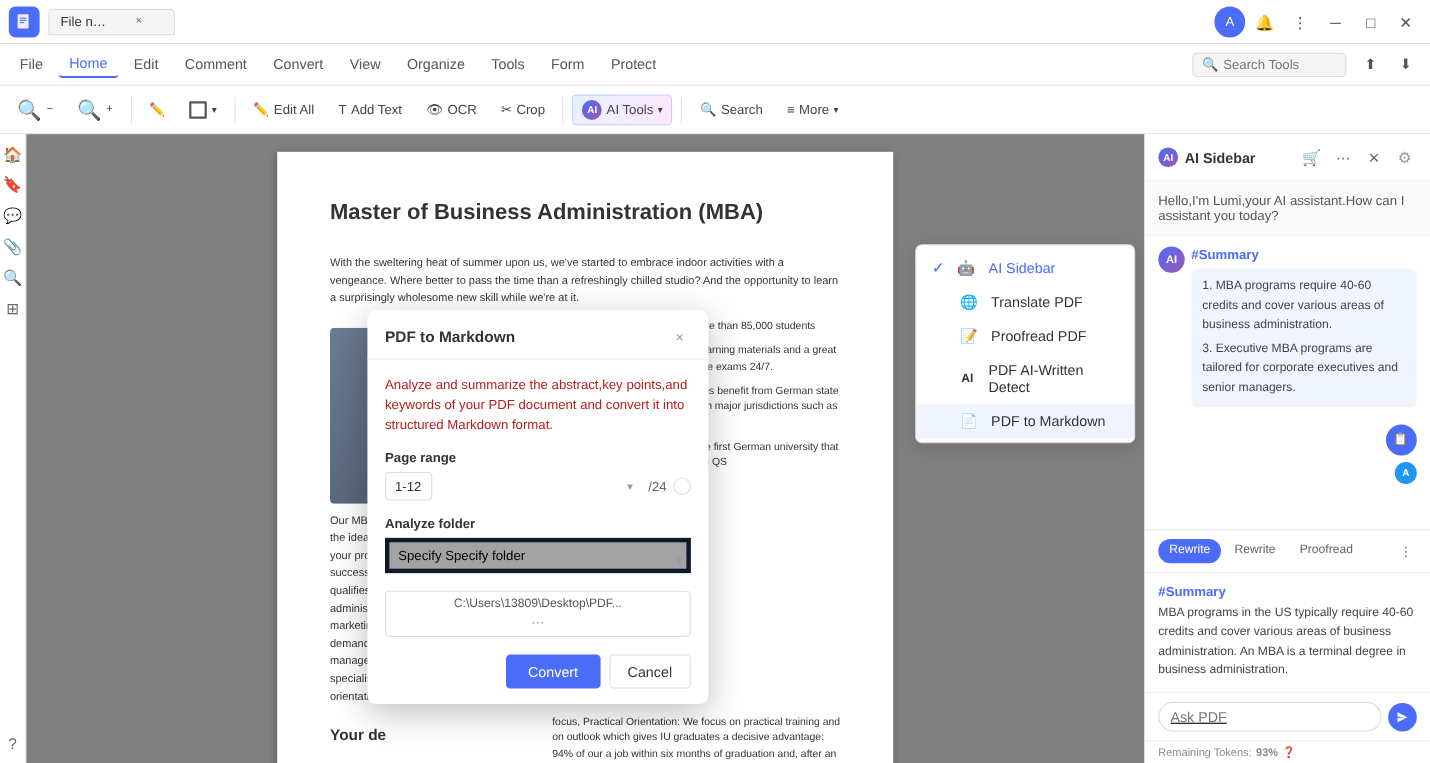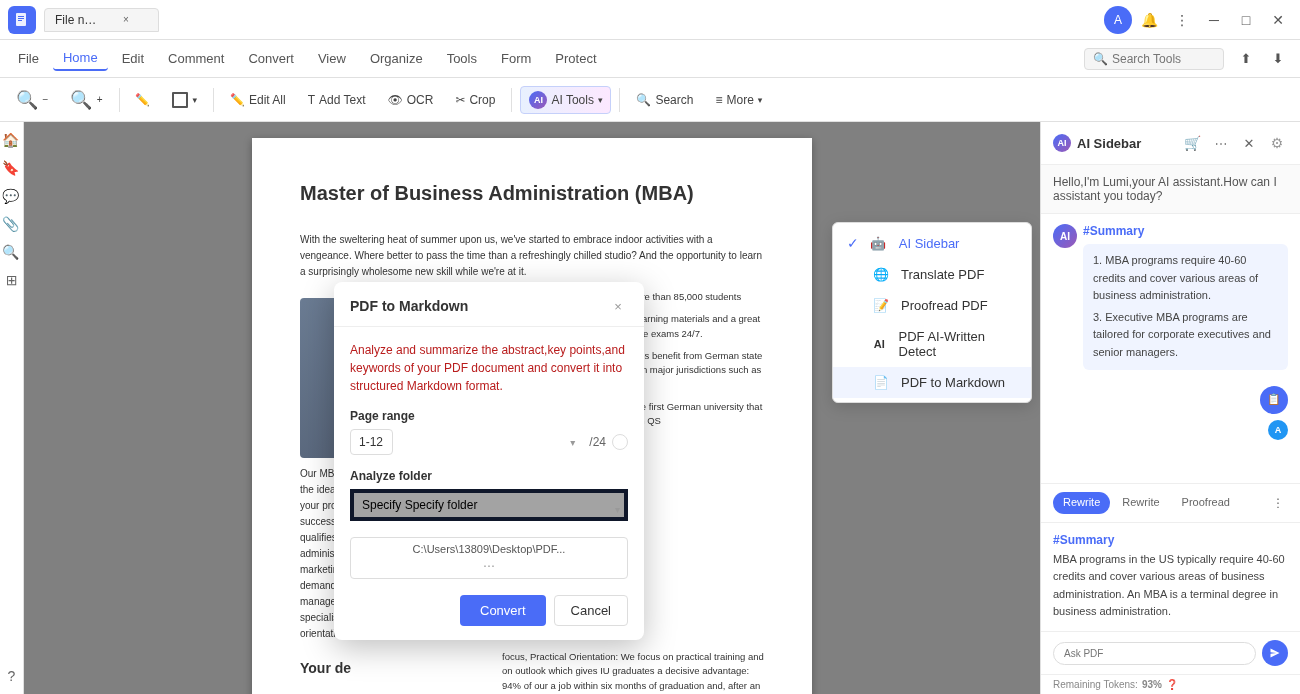--- a/index.html
+++ b/index.html
@@ -112,21 +112,21 @@
     .ai-avatar { width: 24px; height: 24px; border-radius: 50%; display: flex; align-items: center; justify-content: center; color: white; font-size: 10px; font-weight: bold; }
     .ai-avatar-lumi { background: linear-gradient(135deg, #4a6cf7, #9b59b6); }
     .ai-avatar-ms { background: #2196f3; }
     .ai-tabs { display: flex; gap: 2px; padding: 8px 12px; border-top: 1px solid #eee; border-bottom: 1px solid #eee; }
     .ai-tab { padding: 4px 10px; border-radius: 12px; font-size: 11px; cursor: pointer; color: #666; }
     .ai-tab.active { background: #4a6cf7; color: white; }
     .ai-bottom-content { padding: 10px 12px; }
     .ai-summary-header2 { color: #4a6cf7; font-size: 12px; font-weight: 600; margin-bottom: 4px; }
     .ai-bottom-text { font-size: 11px; color: #444; line-height: 1.6; }
     .ai-input-area { padding: 8px 12px; border-top: 1px solid #eee; display: flex; align-items: center; gap: 6px; }
-    .ai-input { flex: 1; border: 1px solid #ddd; border-radius: 16px; padding: 5px 10px; font-size: 10px; outline: none; }
+    .ai-input { flex: 1; border: 1px solid #ddd; border-radius: 16px; padding: 5px 10px; font-size: 13px; outline: none; text-decoration: underline; }
     .ai-send-btn { width: 26px; height: 26px; border-radius: 50%; background: #4a6cf7; display: flex; align-items: center; justify-content: center; cursor: pointer; }
     .ai-send-btn svg { fill: white; width: 12px; height: 12px; }
     .ai-tokens { padding: 4px 12px; font-size: 10px; color: #888; display: flex; align-items: center; gap: 4px; border-top: 1px solid #eee; }
     .ai-tokens-pct { font-weight: 600; }
     .settings-icon { font-size: 14px; color: #999; }
 
     
     .dropdown-container { position: absolute; top: 0; left: 0; right: 0; bottom: 0; pointer-events: none; z-index: 50; }
     .dropdown-menu { pointer-events: all; }
 

